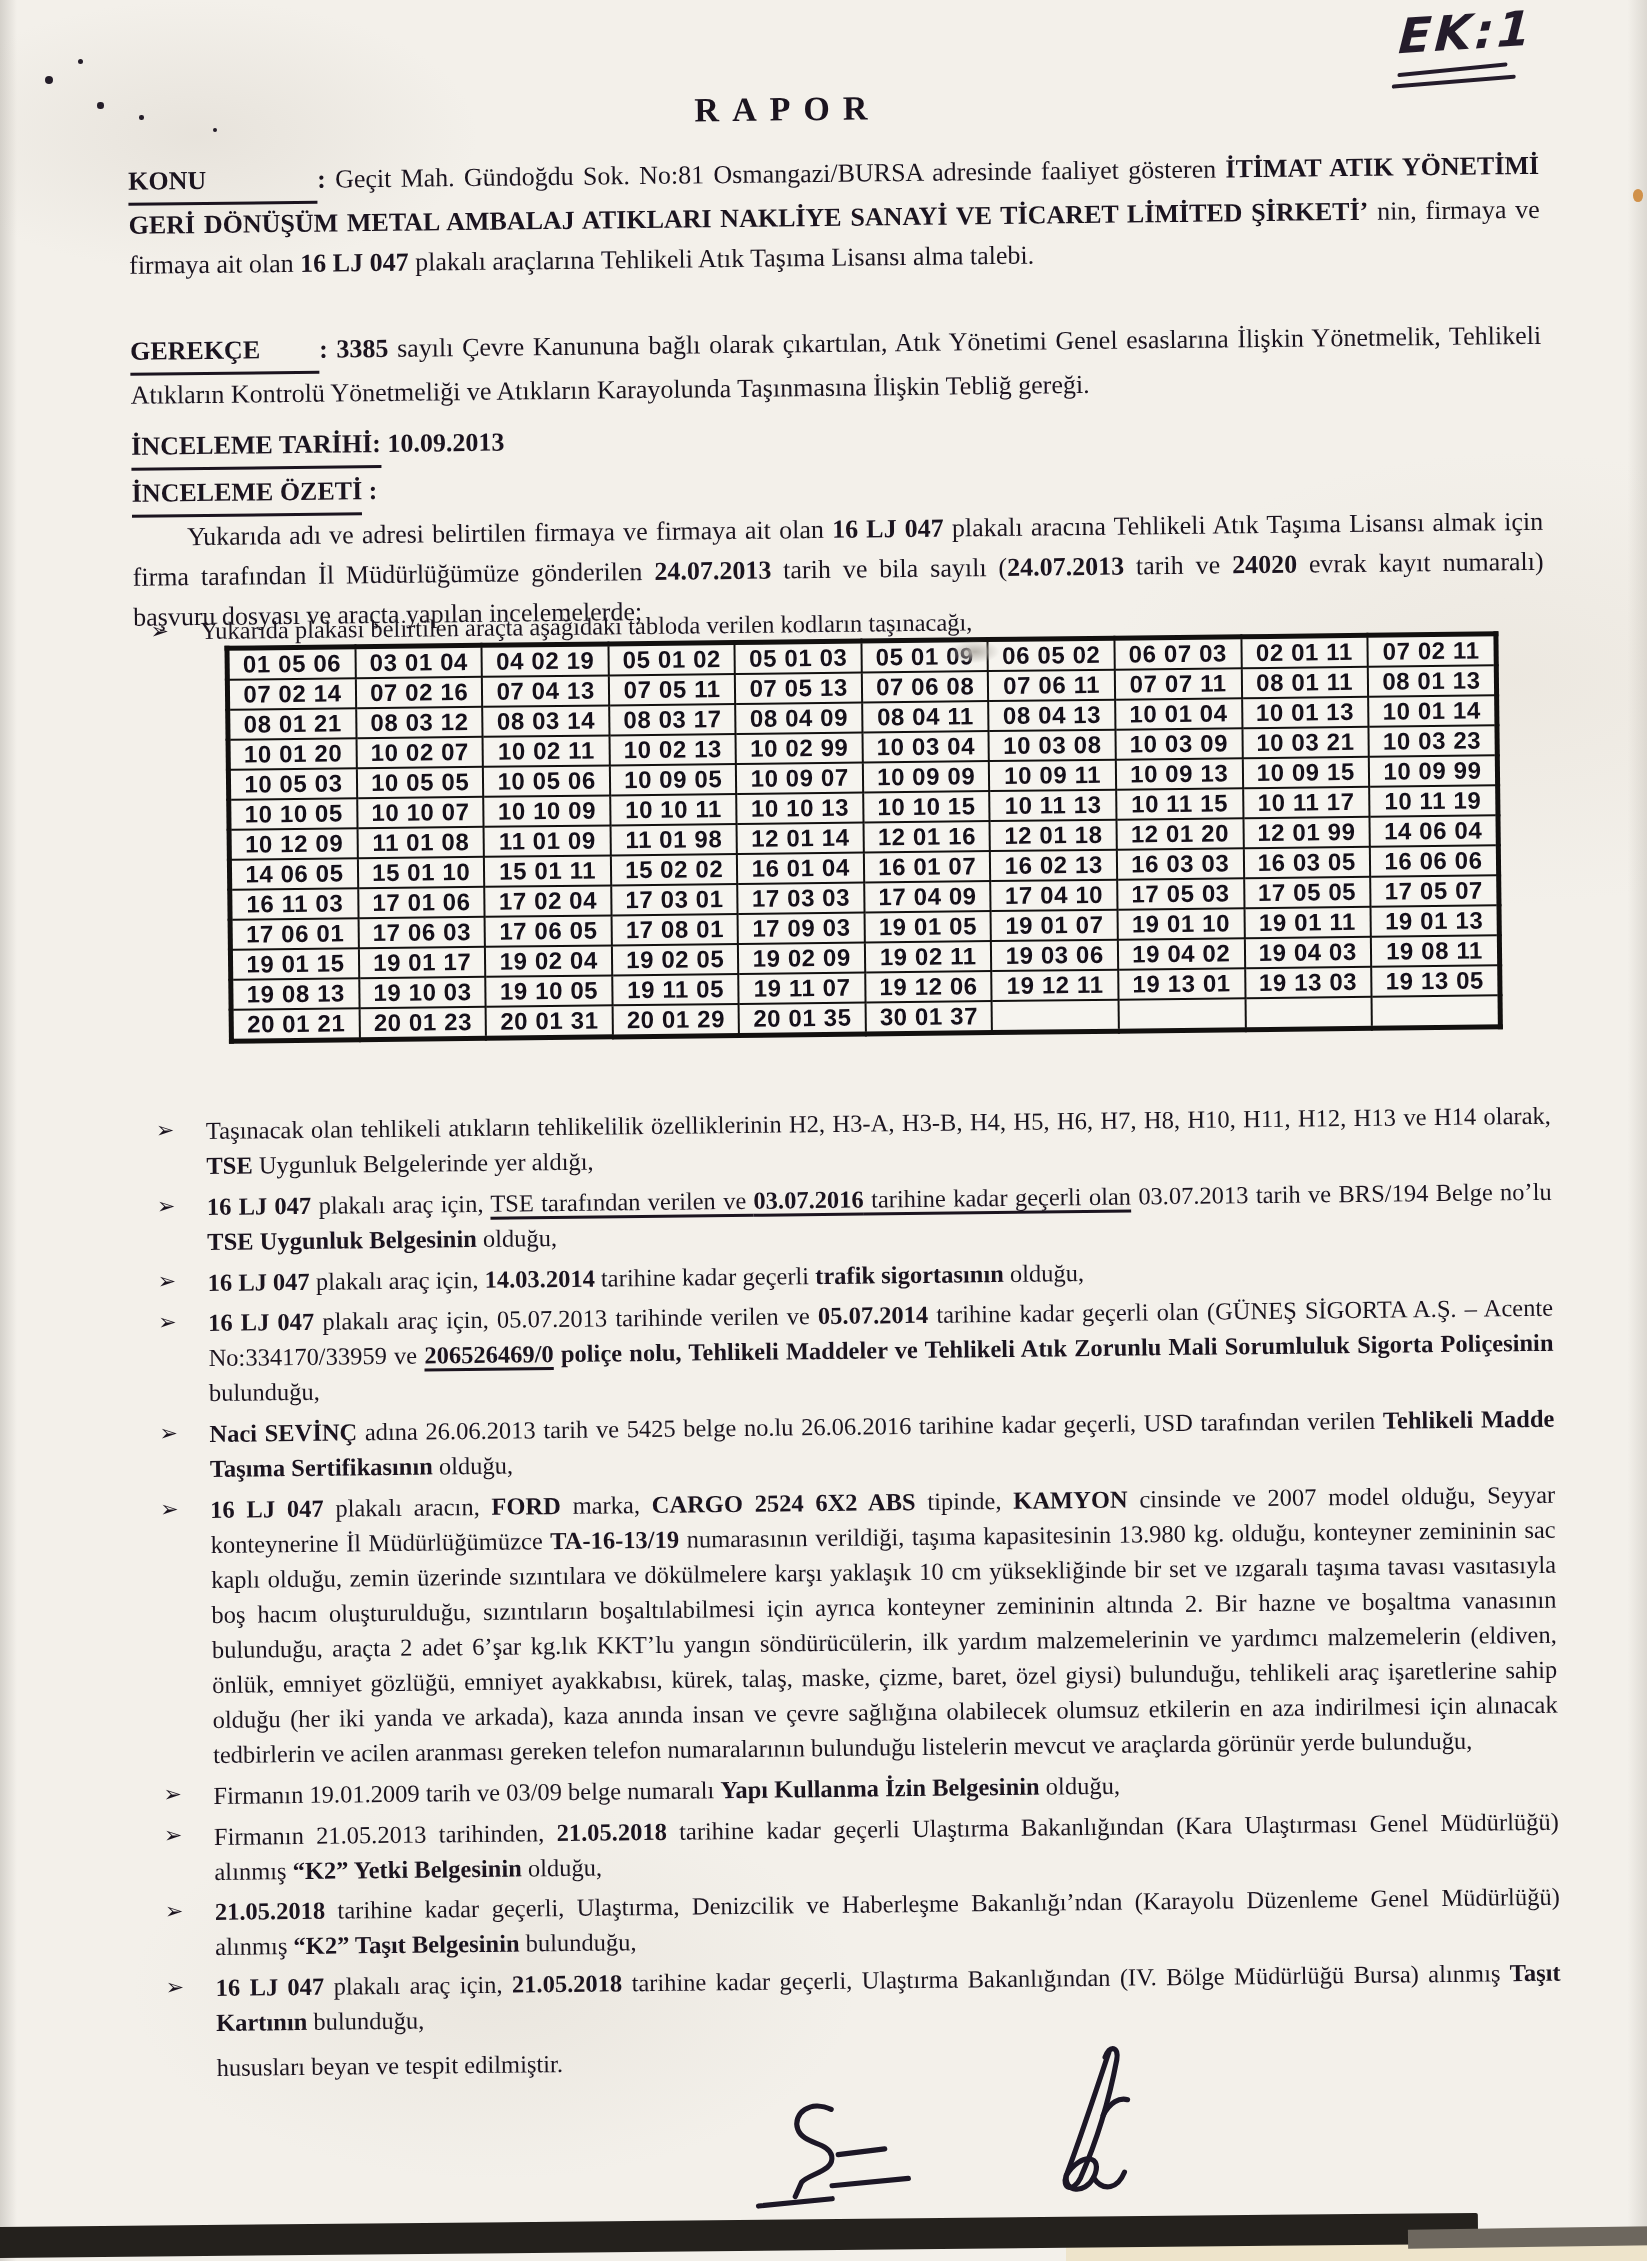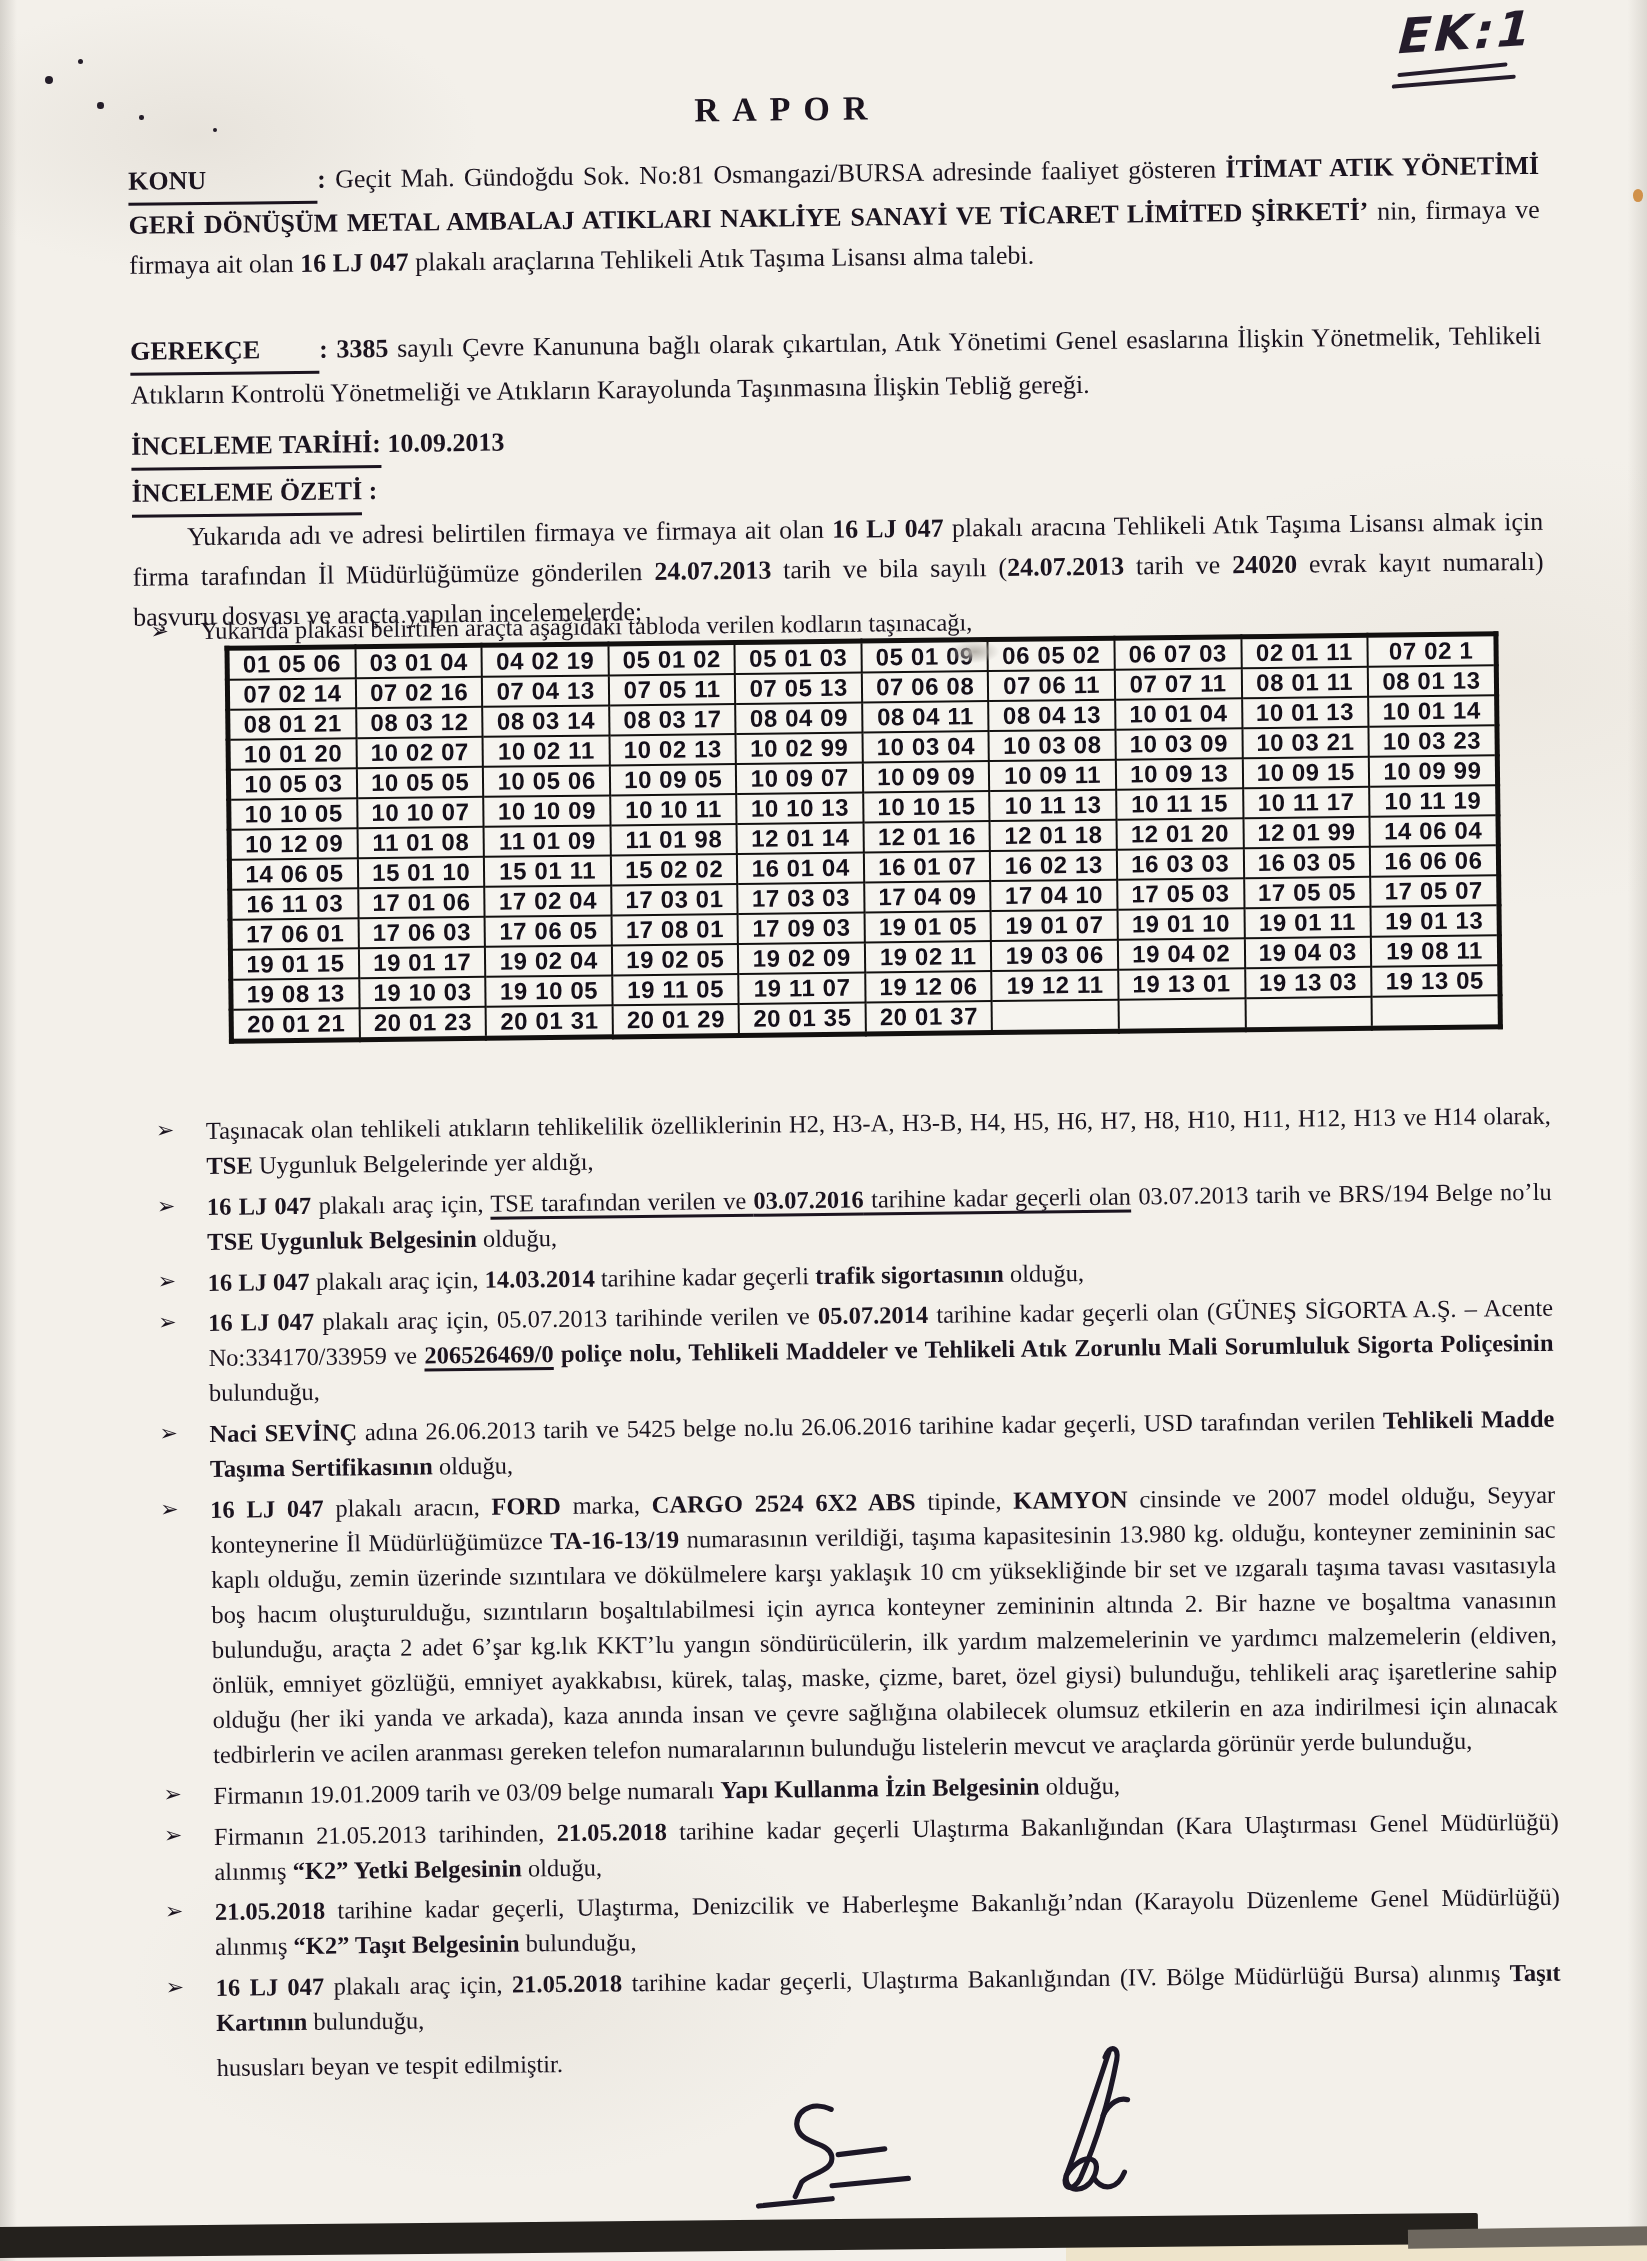--- a/index.html
+++ b/index.html
@@ -108,21 +108,21 @@
           <tr>
             <td>01 05 06</td>
             <td>03 01 04</td>
             <td>04 02 19</td>
             <td>05 01 02</td>
             <td>05 01 03</td>
             <td>05 01 09</td>
             <td>06 05 02</td>
             <td>06 07 03</td>
             <td>02 01 11</td>
-            <td>07 02 1</td>
+            <td>07 02 11</td>
           </tr>
           <tr>
             <td>07 02 14</td>
             <td>07 02 16</td>
             <td>07 04 13</td>
             <td>07 05 11</td>
             <td>07 05 13</td>
             <td>07 06 08</td>
             <td>07 06 11</td>
             <td>07 07 11</td>
@@ -248,21 +248,21 @@
             <td>19 13 01</td>
             <td>19 13 03</td>
             <td>19 13 05</td>
           </tr>
           <tr>
             <td>20 01 21</td>
             <td>20 01 23</td>
             <td>20 01 31</td>
             <td>20 01 29</td>
             <td>20 01 35</td>
-            <td>20 01 37</td>
+            <td>30 01 37</td>
             <td></td>
             <td></td>
             <td></td>
             <td></td>
           </tr>
         </tbody>
     </table>
     <span class="smudge"></span>
 
     <div class="bullets">

